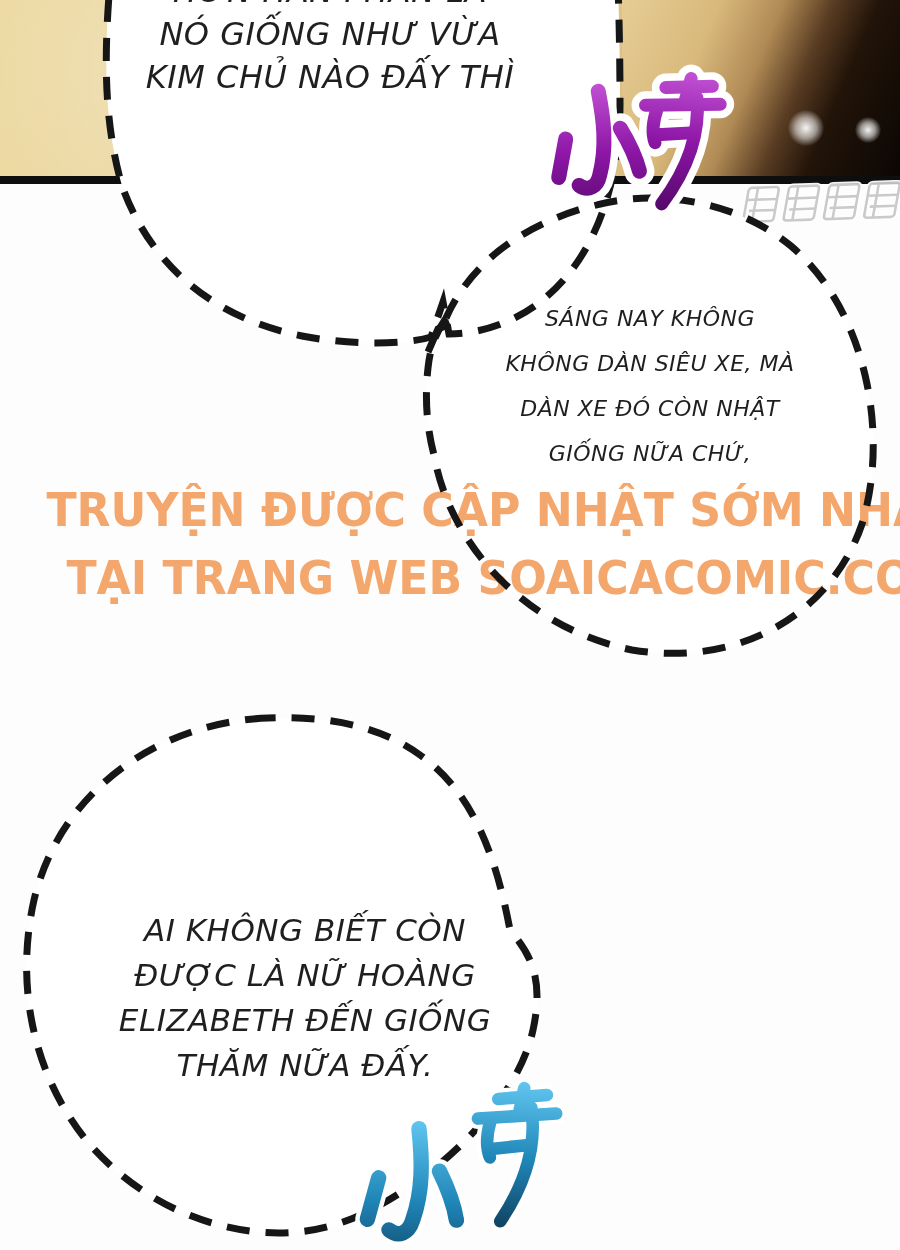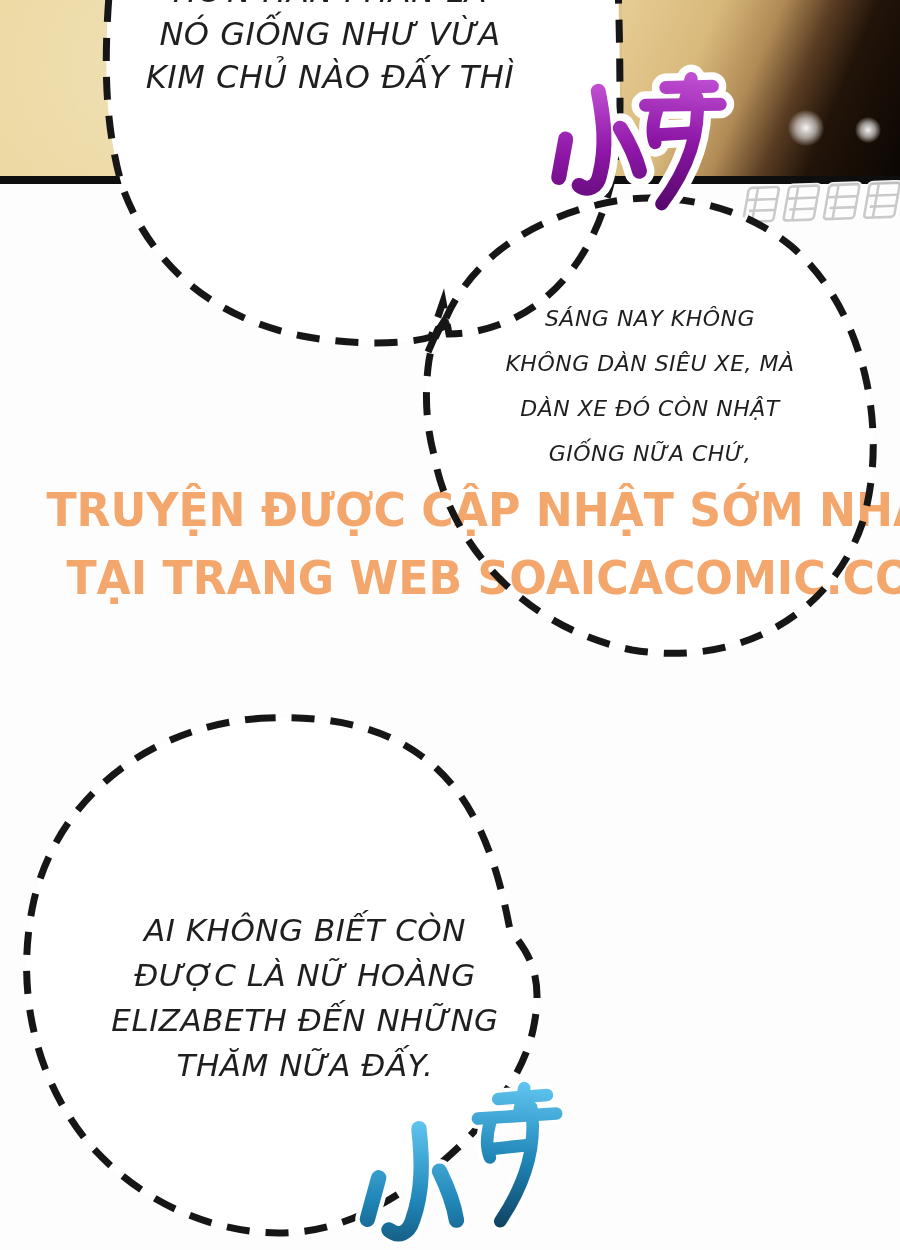--- a/index.html
+++ b/index.html
@@ -131,21 +131,21 @@
   <div class="speech sp-mid">
     <span class="ln">SÁNG NAY KHÔNG</span>
     <span class="ln">KHÔNG DÀN SIÊU XE, MÀ</span>
     <span class="ln">DÀN XE ĐÓ CÒN NHẬT</span>
     <span class="ln">GIỐNG NỮA CHỨ,</span>
   </div>
 
   <div class="speech sp-bot">
     <span class="ln">AI KHÔNG BIẾT CÒN</span>
     <span class="ln">ĐƯỢC LÀ NỮ HOÀNG</span>
-    <span class="ln">ELIZABETH ĐẾN NHỮNG</span>
+    <span class="ln">ELIZABETH ĐẾN GIỐNG</span>
     <span class="ln">THĂM NỮA ĐẤY.</span>
   </div>
 
   <svg class="sfx sfx-top" width="240" height="190" viewBox="0 0 240 190" aria-label="小声">
     <defs>
       <linearGradient id="gradP" x1="0" y1="0" x2="0" y2="150" gradientUnits="userSpaceOnUse">
         <stop offset="0" stop-color="#c04fd2"></stop>
           <stop offset=".45" stop-color="#8d16a6"></stop>
         <stop offset="1" stop-color="#4a0560"></stop>
       </linearGradient>

